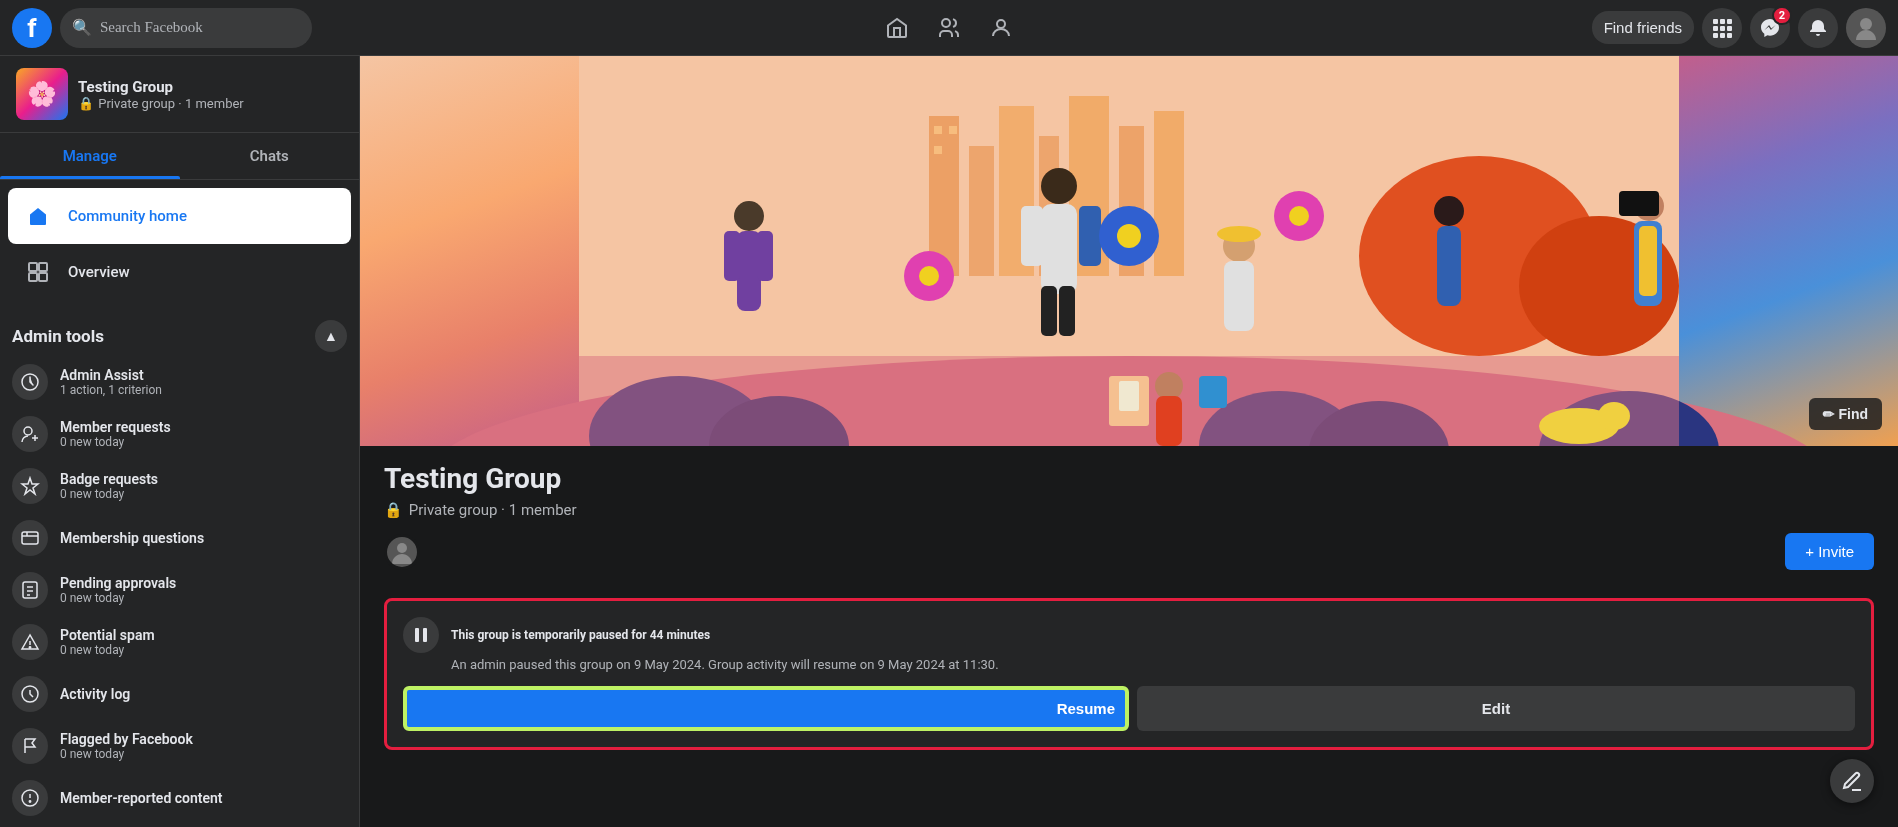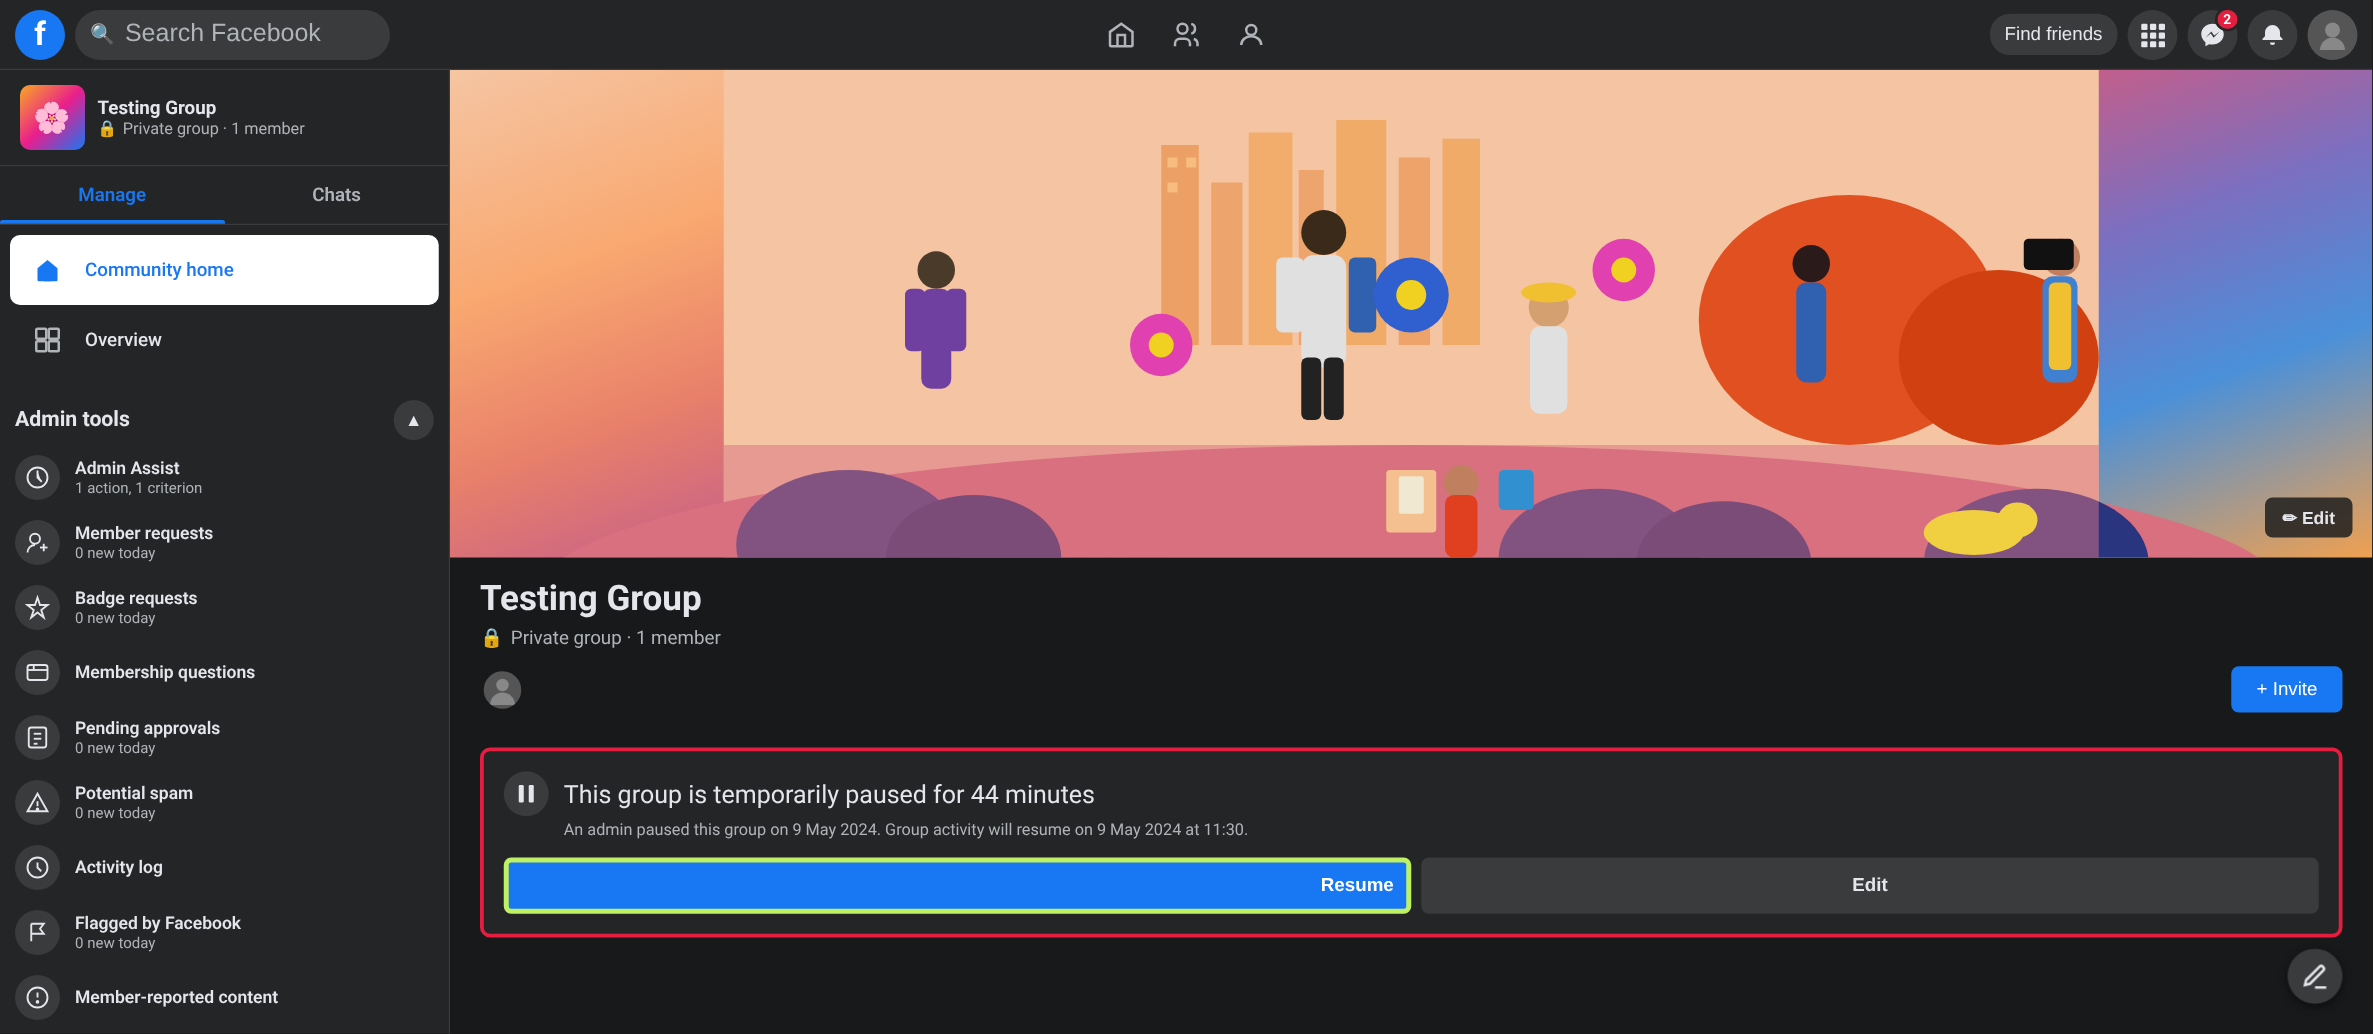--- a/index.html
+++ b/index.html
@@ -54,22 +54,23 @@
       height: 40px;
       gap: 8px;
       min-width: 240px;
       cursor: text;
     }
     .search-bar input {
       background: transparent;
       border: none;
       outline: none;
       color: #e4e6eb;
-      font-size: 20px;
+      font-size: 15px;
       width: 200px;
+      font-family: Liberation Serif, serif;
     }
     .search-bar input::placeholder { color: #b0b3b8; }
     .search-icon-svg { color: #b0b3b8; font-size: 16px; }
 
     .top-nav-center {
       display: flex;
       align-items: center;
       gap: 4px;
     }
     .nav-icon-btn {
@@ -407,22 +408,22 @@
       height: 36px;
       border-radius: 50%;
       background: #3a3b3c;
       display: flex;
       align-items: center;
       justify-content: center;
       font-size: 18px;
       flex-shrink: 0;
     }
     .pause-title {
-      font-size: 20px;
-      font-weight: 400;
+      font-size: 12px;
+      font-weight: 700;
       color: #e4e6eb;
     }
     .pause-sub {
       font-size: 13px;
       color: #b0b3b8;
       margin-left: 48px;
       margin-bottom: 14px;
     }
     .pause-actions {
       display: flex;
@@ -796,21 +797,21 @@
         <circle cx="720" cy="160" r="10" fill="#f0d020"></circle>
 
         <rect x="620" y="320" width="28" height="32" rx="4" fill="#3090d0"></rect>
 
         <ellipse cx="1000" cy="370" rx="40" ry="18" fill="#f0d040"></ellipse>
         <ellipse cx="1035" cy="360" rx="16" ry="14" fill="#f0d040"></ellipse>
 
         <rect x="530" y="320" width="40" height="50" rx="3" fill="#f5c090"></rect>
         <rect x="540" y="325" width="20" height="30" rx="2" fill="#f0e8d0"></rect>
       </svg>
-      <button class="edit-cover-btn">✏ Edit</button>
+      <button class="edit-cover-btn">✏ Find</button>
     </div>
 
     <div class="group-info-section">
       <div class="group-title">Testing Group</div>
       <div class="group-subtitle">
         <span>🔒</span>
         <span>Private group · 1 member</span>
       </div>
       <div class="group-members-row">
         <div class="member-avatars">

